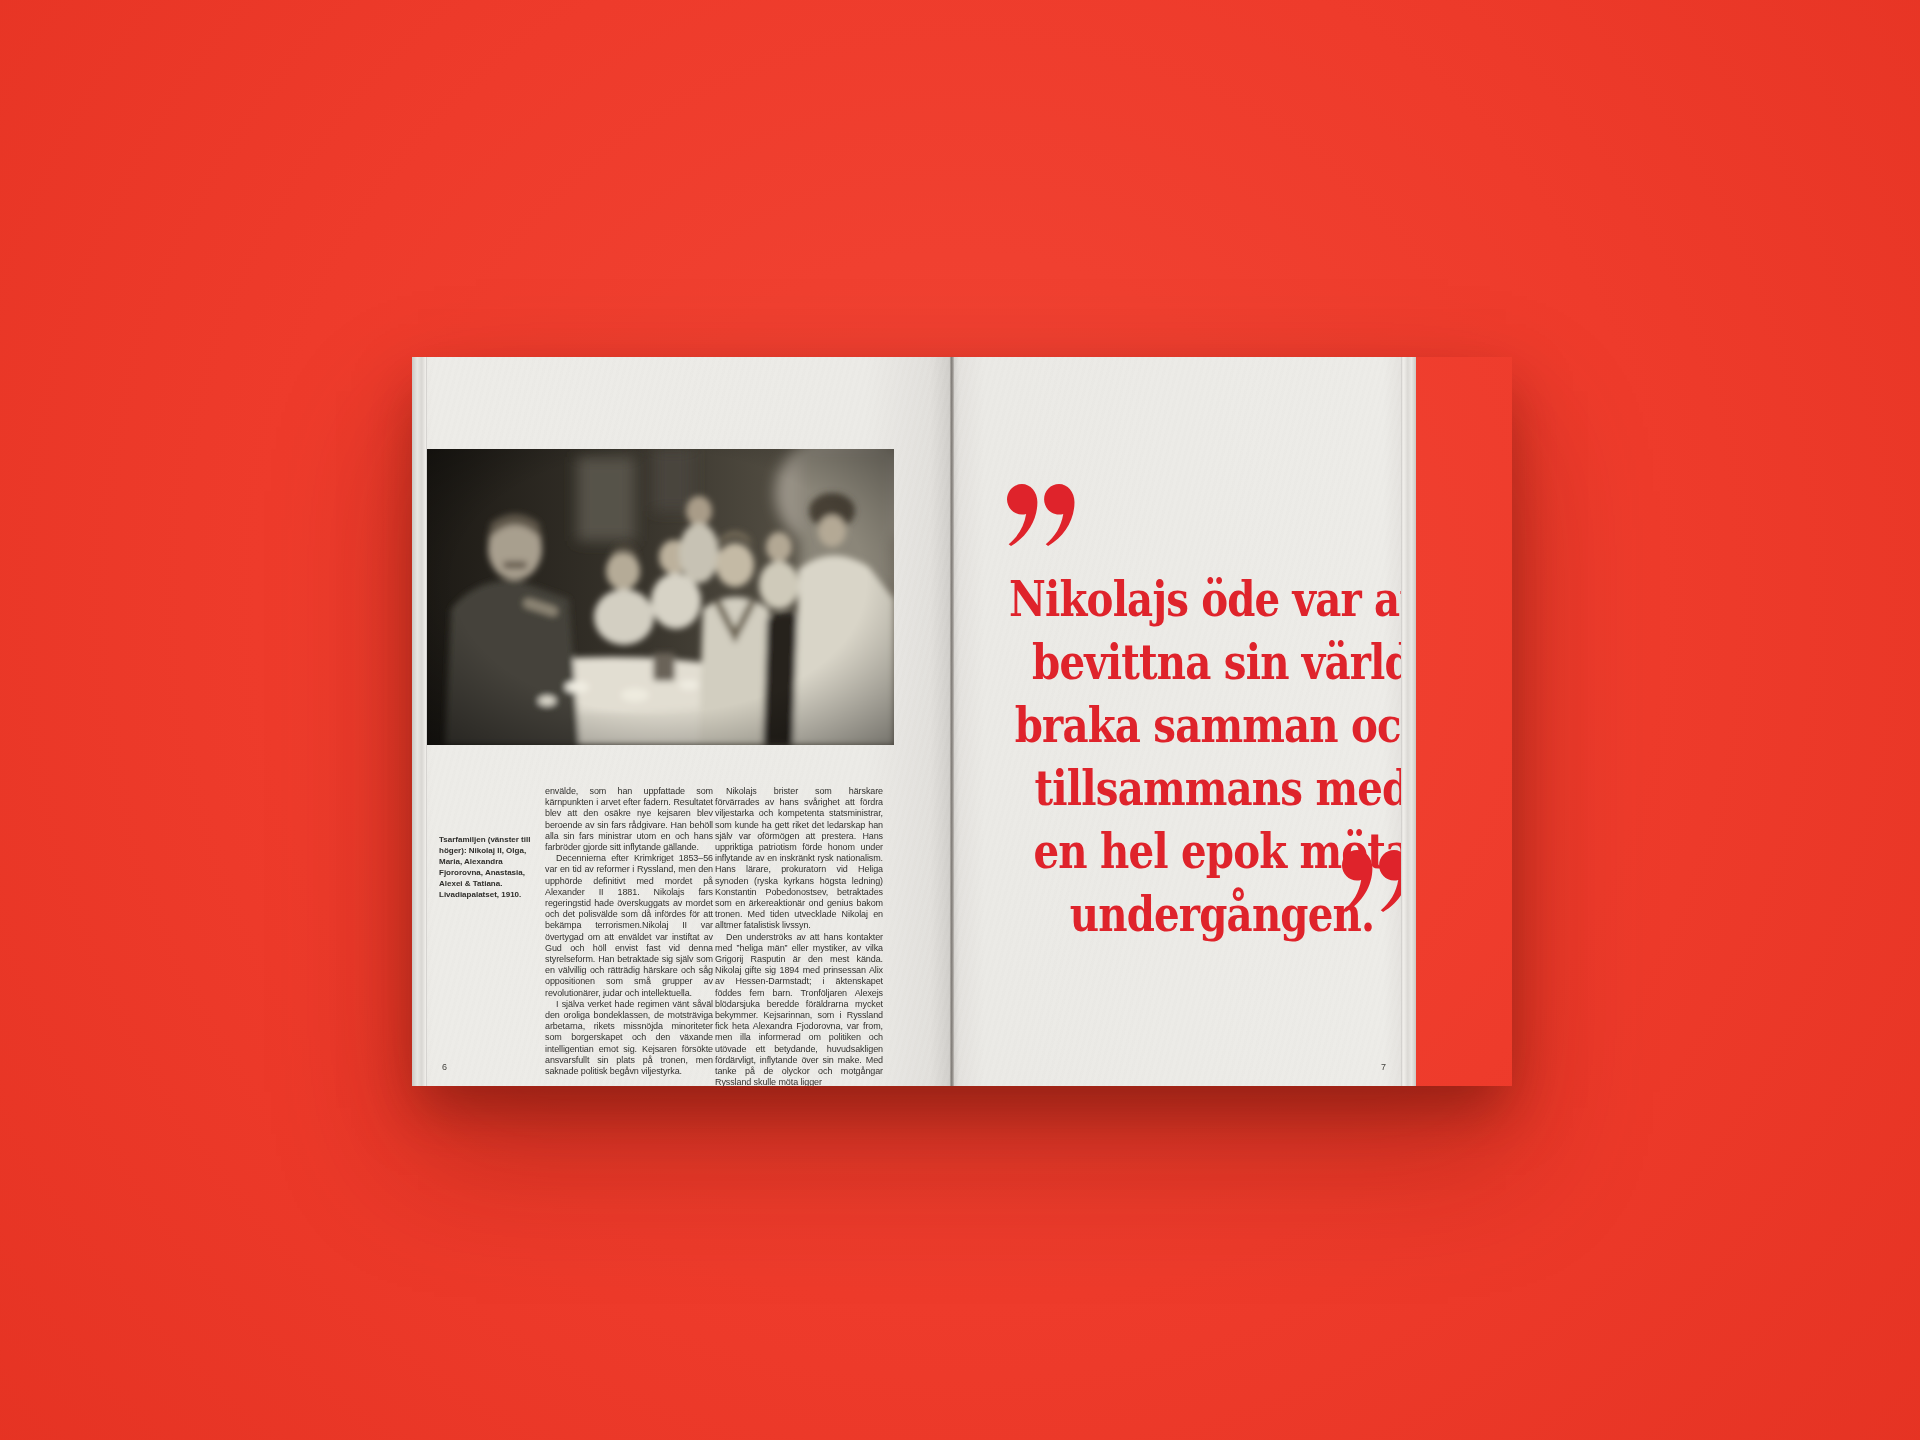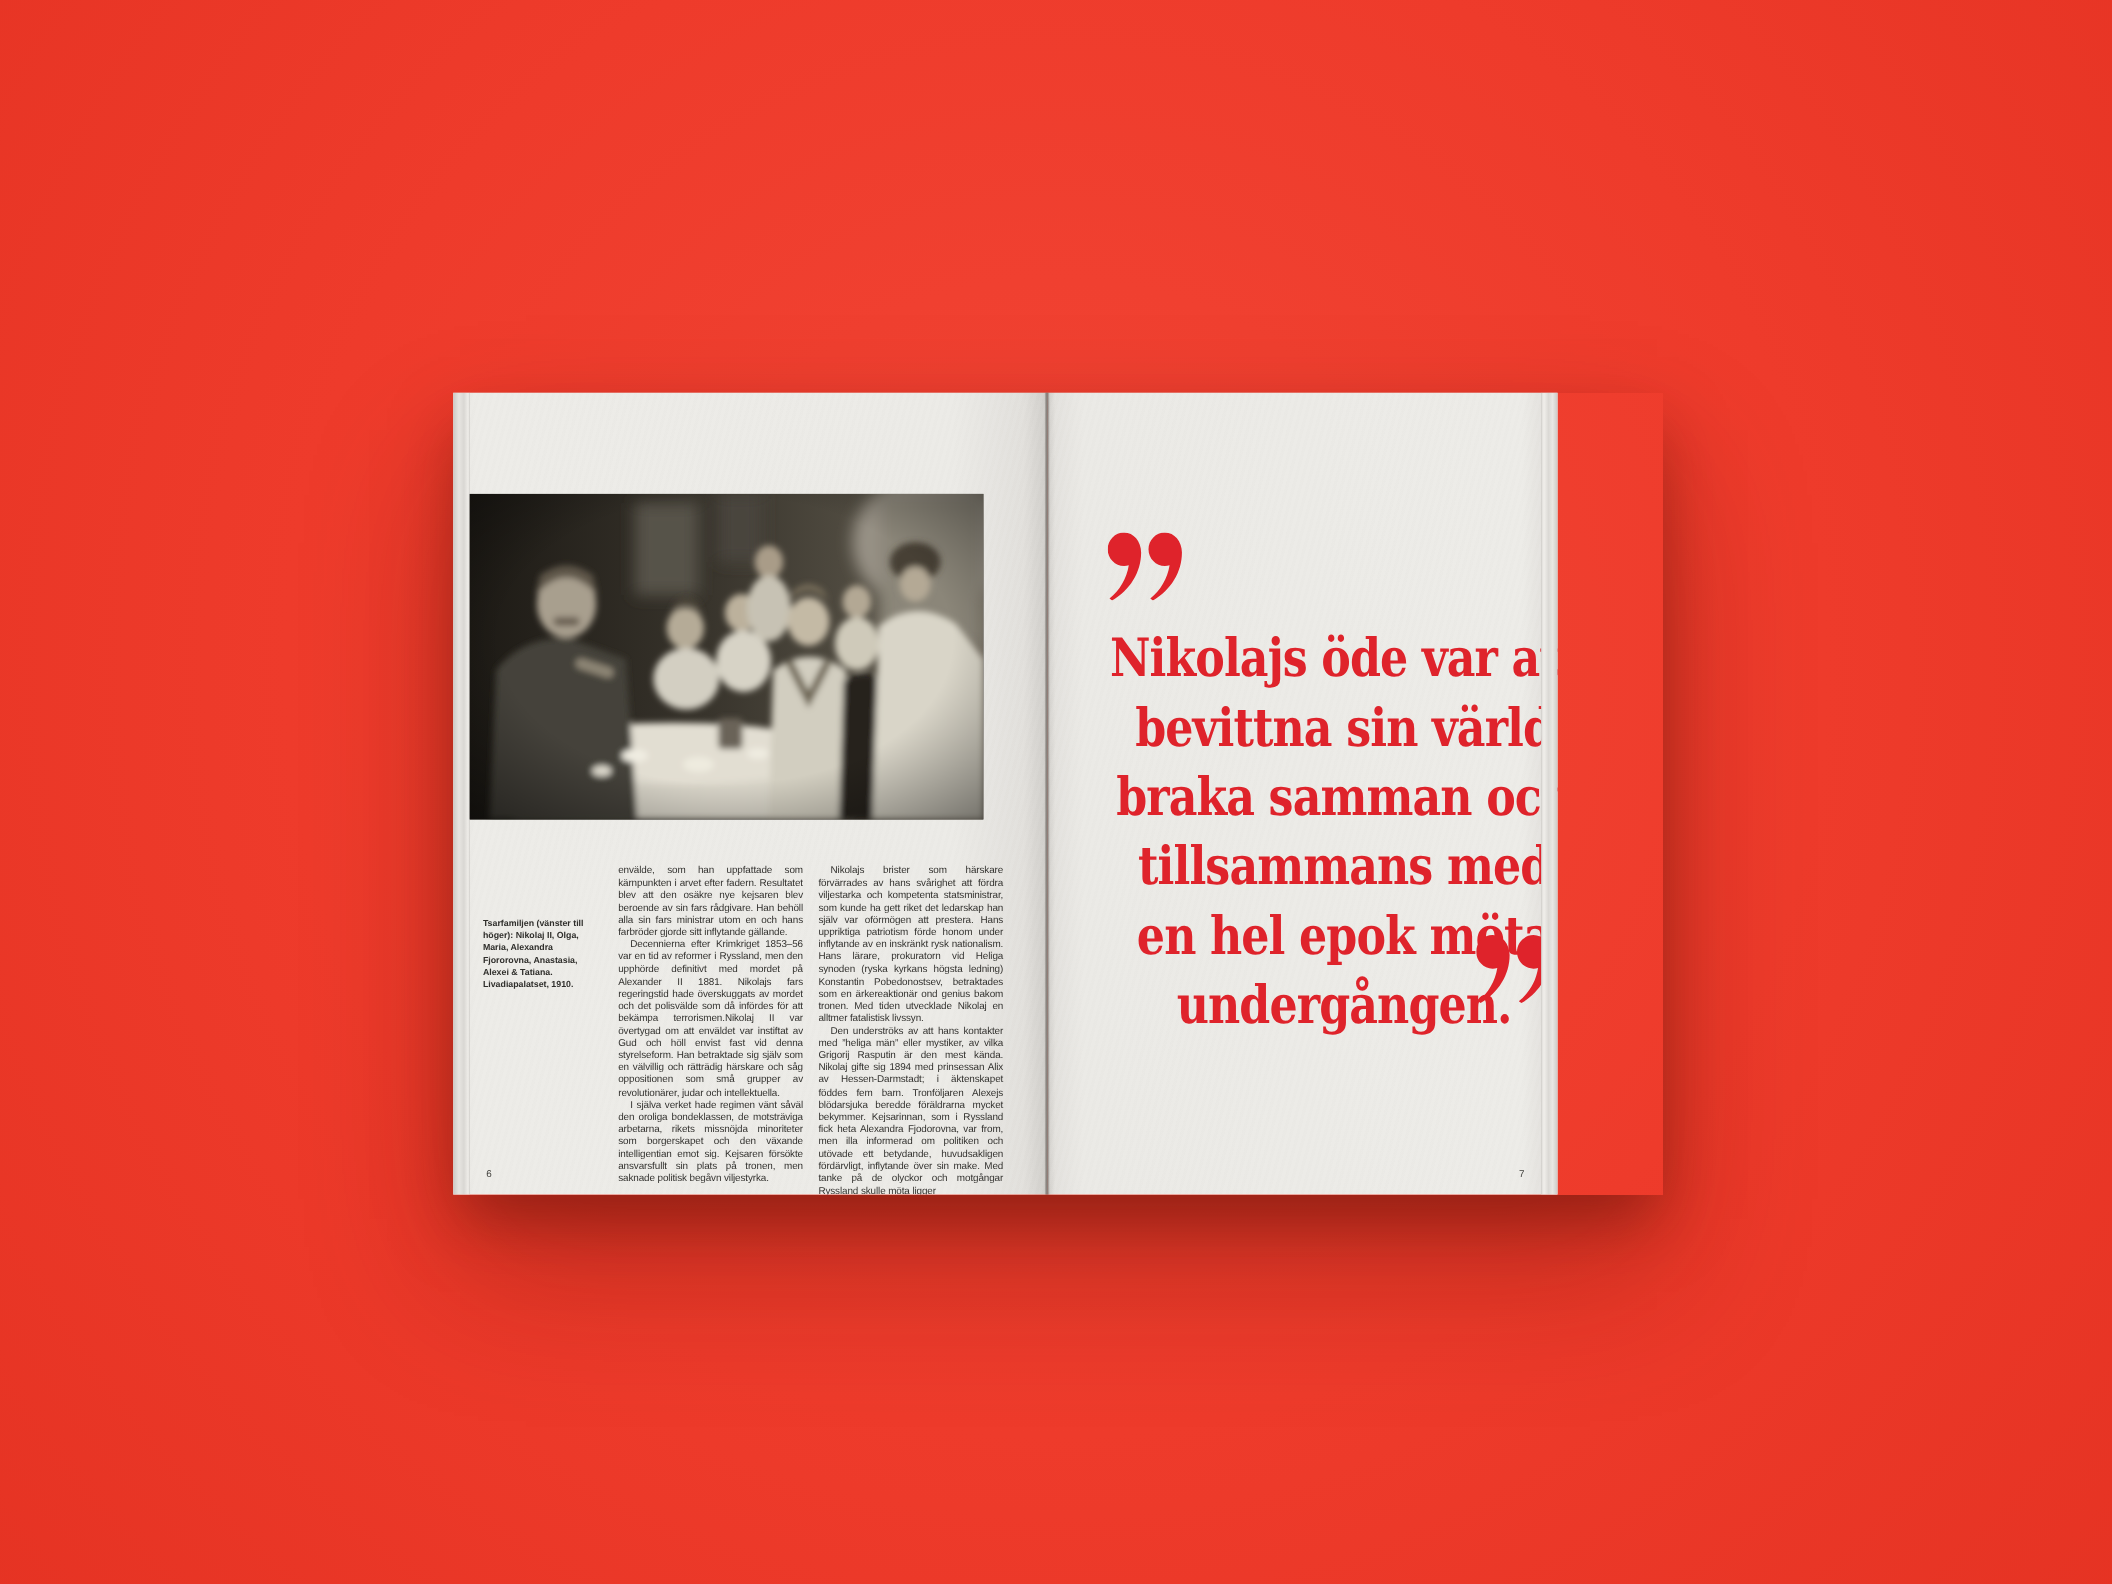--- a/index.html
+++ b/index.html
@@ -52,21 +52,21 @@
 
   
   .photo{
     position:absolute;left:15px;top:92px;width:467px;height:296px;background:#15130f;
   }
   .photo svg{display:block;width:100%;height:100%;}
   .caption{
     position:absolute;left:27px;top:436px;width:102px;
     font-size:8px;line-height:11px;font-weight:700;color:#2f2e2b;letter-spacing:0;margin-top:41px;
   }
-  .columns{position:absolute;left:150px;top:429px;width:350px;display:flex;gap:14px;}
+  .columns{position:absolute;left:133px;top:429px;width:350px;display:flex;gap:2px;}
   .col{
     width:168px;font-size:9px;line-height:11.2px;letter-spacing:-.1px;
     color:var(--ink);text-align:justify;
   }
   .col p{margin:0;text-indent:11px;}
   .col p.noindent{text-indent:0;}
   .pagenum{position:absolute;bottom:14px;font-size:9px;color:#44433f;}
   .pagenum.pn-left{left:30px;}
   .pagenum.pn-right{right:30px;}
 

